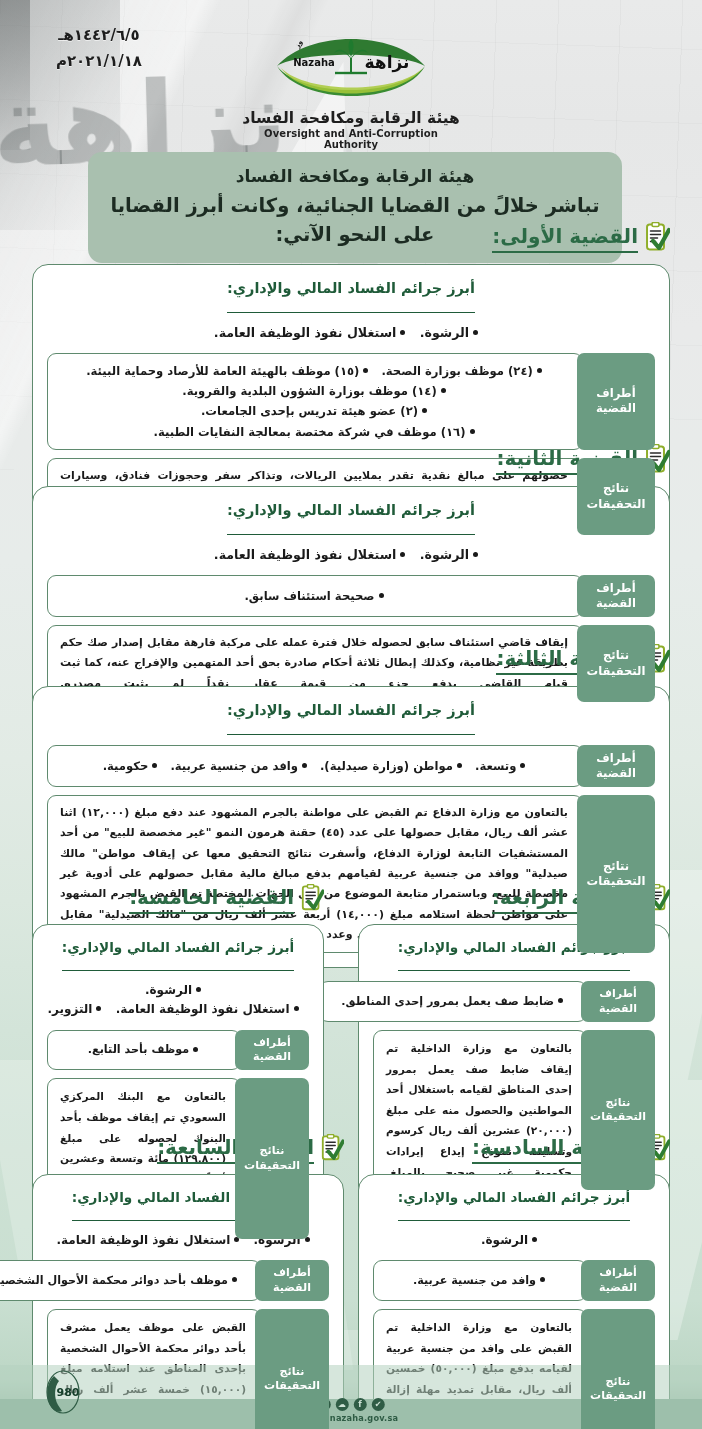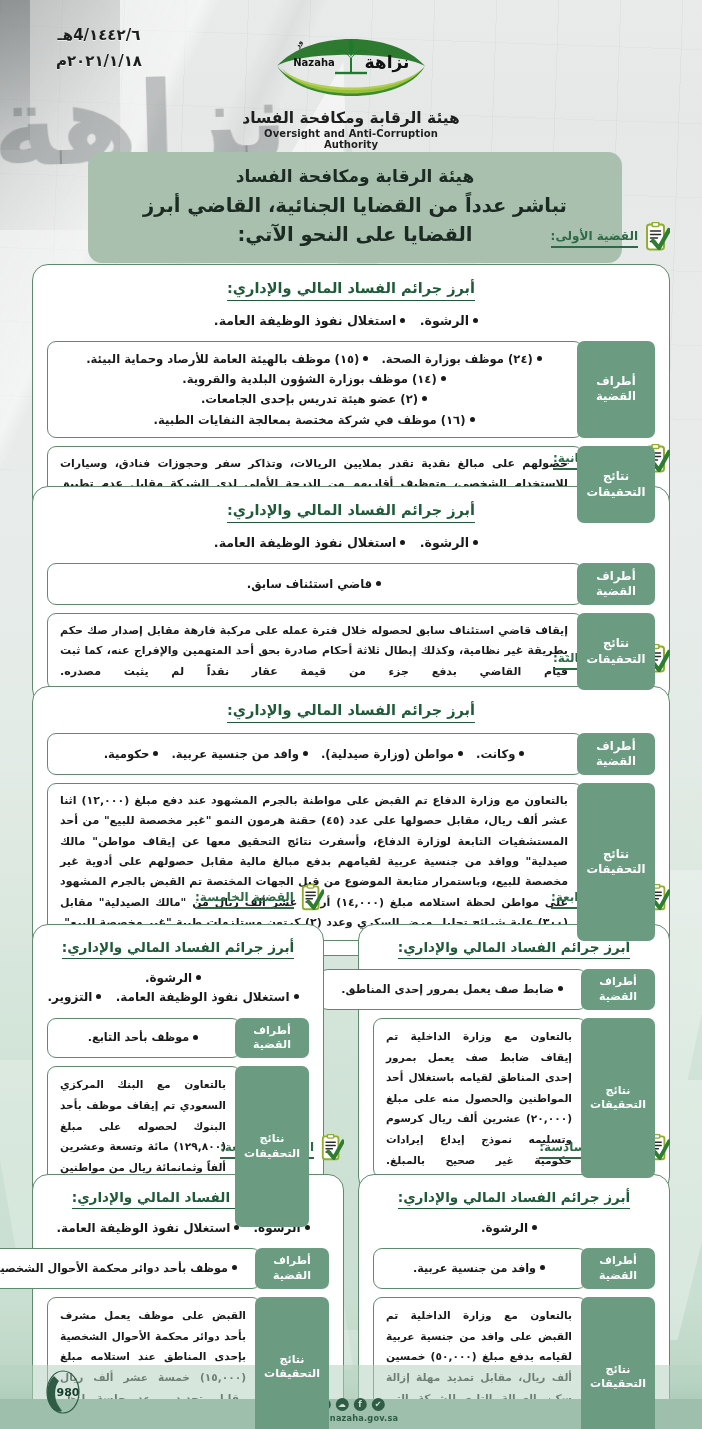--- a/index.html
+++ b/index.html
@@ -187,21 +187,21 @@
   
   .case-head {
     display: flex;
     align-items: center;
     justify-content: flex-start;
     gap: 6px;
     direction: rtl;
   }
   .clip-icon { flex: 0 0 auto; }
   .case-head-label {
-    font-size: 12px;
+    font-size: 20px;
     font-weight: 700;
     color: #2c6b46;
     border-bottom: 2px solid #2c6b46;
     padding-bottom: 2px;
     line-height: 1.25;
     white-space: nowrap;
   }
 
   
   .card {
@@ -212,21 +212,21 @@
     direction: rtl;
   }
 
   .card-title {
     font-size: 14.5px;
     font-weight: 700;
     color: #1f5b39;
     text-align: center;
     border-bottom: 1.6px solid #1f5b39;
     display: inline-block;
-    padding-bottom: 2px;
+    padding-bottom: 14px;
     margin: 2px auto 10px;
     line-height: 1.3;
   }
   .card-title-wrap { text-align: center; }
 
   .crimes {
     text-align: center;
     font-size: 12.6px;
     font-weight: 700;
     color: #1a1a1a;
@@ -392,21 +392,21 @@
   <div class="facet f1"></div>
   <div class="facet f2"></div>
   <div class="facet f3"></div>
   <div class="facet f4"></div>
   <div class="facet f5"></div>
   <div class="facet f6"></div>
 
   <div class="header">
 
     <div class="date-block">
-      <div>١٤٤٢/٦/4هـ</div>
+      <div>١٤٤٢/٦/٥هـ</div>
       <div>٢٠٢١/١/١٨م</div>
     </div>
 
     <div class="logo-wrap">
       <svg class="logo-svg" width="200" height="100" viewBox="0 0 200 100">
 
         <path id="crestArc" d="M 48 40 A 55 42 0 0 1 152 40" fill="none" stroke="none"></path>
         <text font-size="7" fill="#1a1a1a" font-family="'DejaVu Sans',sans-serif" font-weight="700">
           <textPath href="#crestArc" startOffset="6%">وزارة الداخلية المملكة العربية السعودية</textPath>
         </text>
@@ -427,21 +427,21 @@
 
         <text x="63" y="58" font-size="10" font-weight="700" fill="#111" font-family="'DejaVu Sans',sans-serif" text-anchor="middle">Nazaha</text>
       </svg>
       <div class="logo-ar">هيئة الرقابة ومكافحة الفساد</div>
       <div class="logo-en">Oversight and Anti-Corruption Authority</div>
     </div>
   </div>
 
   <div class="title-banner">
     <div class="title-line1">هيئة الرقابة ومكافحة الفساد</div>
-    <div class="title-line2">تباشر عدداً من القضايا الجنائية، القاضي أبرز القضايا على النحو الآتي:</div>
+    <div class="title-line2">تباشر خلالً من القضايا الجنائية، وكانت أبرز القضايا على النحو الآتي:</div>
   </div>
 
   <div class="sec" id="case1">
     <div class="case-head">
       <span class="clip-icon">
     <svg width="26" height="29.9" viewBox="0 0 26 30">
       <rect x="3" y="2.5" width="17" height="25" rx="2.6" fill="#ffffff" stroke="#8fae2a" stroke-width="2"></rect>
       <rect x="8" y="0.5" width="7" height="4" rx="1.4" fill="#ffffff" stroke="#8fae2a" stroke-width="1.6"></rect>
       <g stroke="#2b2b2b" stroke-width="1.5" stroke-linecap="round">
         <line x1="6.5" y1="9" x2="16.5" y2="9"></line>
@@ -498,21 +498,21 @@
     <div class="card">
       <div class="card-title-wrap">
         <div class="card-title">أبرز جرائم الفساد المالي والإداري:</div>
       </div>
 
       <div class="crimes"><span class="bullet-item"><span class="dot"></span><span>الرشوة.</span></span> <span class="bullet-item"><span class="dot"></span><span>استغلال نفوذ الوظيفة العامة.</span></span></div>
 
       <div class="row">
         <div class="row-label">أطراف القضية</div>
         <div class="row-body parties">
-          <div class="inner"><span class="party"><span class="dot"></span><span>قاضي استئناف سابق.</span></span></div>
+          <div class="inner"><span class="party"><span class="dot"></span><span>صحيحة استئناف سابق.</span></span></div>
         </div>
       </div>
 
       <div class="row">
         <div class="row-label">نتائج التحقيقات</div>
         <div class="row-body results">
           <div class="inner">إيقاف قاضي استئناف سابق لحصوله خلال فترة عمله على مركبة فارهة مقابل إصدار صك حكم بطريقة غير نظامية، وكذلك إبطال ثلاثة أحكام صادرة بحق أحد المتهمين والإفراج عنه، كما ثبت قيام القاضي بدفع جزء من قيمة عقار نقداً لم يثبت مصدره.</div>
         </div>
       </div>
     </div>
@@ -537,21 +537,21 @@
 
     <div class="card">
       <div class="card-title-wrap">
         <div class="card-title">أبرز جرائم الفساد المالي والإداري:</div>
       </div>
 
 
       <div class="row">
         <div class="row-label">أطراف القضية</div>
         <div class="row-body parties">
-          <div class="inner"><span class="party"><span class="dot"></span><span>وكانت.</span></span> <span class="party"><span class="dot"></span><span>مواطن (وزارة صيدلية).</span></span> <span class="party"><span class="dot"></span><span>وافد من جنسية عربية.</span></span> <span class="party"><span class="dot"></span><span>حكومية.</span></span></div>
+          <div class="inner"><span class="party"><span class="dot"></span><span>وتسعة.</span></span> <span class="party"><span class="dot"></span><span>مواطن (وزارة صيدلية).</span></span> <span class="party"><span class="dot"></span><span>وافد من جنسية عربية.</span></span> <span class="party"><span class="dot"></span><span>حكومية.</span></span></div>
         </div>
       </div>
 
       <div class="row">
         <div class="row-label">نتائج التحقيقات</div>
         <div class="row-body results">
           <div class="inner">بالتعاون مع وزارة الدفاع تم القبض على مواطنة بالجرم المشهود عند دفع مبلغ (١٢,٠٠٠) اثنا عشر ألف ريال، مقابل حصولها على عدد (٤٥) حقنة هرمون النمو "غير مخصصة للبيع" من أحد المستشفيات التابعة لوزارة الدفاع، وأسفرت نتائج التحقيق معها عن إيقاف مواطن" مالك صيدلية" ووافد من جنسية عربية لقيامهم بدفع مبالغ مالية مقابل حصولهم على أدوية غير مخصصة للبيع، وباستمرار متابعة الموضوع من قبل الجهات المختصة تم القبض بالجرم المشهود على مواطن لحظة استلامه مبلغ (١٤,٠٠٠) أربعة عشر ألف ريال من "مالك الصيدلية" مقابل (٣٠٠) علبة شرائح تحليل مرض السكري وعدد (٢) كرتون مستلزمات طبية "غير مخصصة للبيع".</div>
         </div>
       </div>
     </div>

